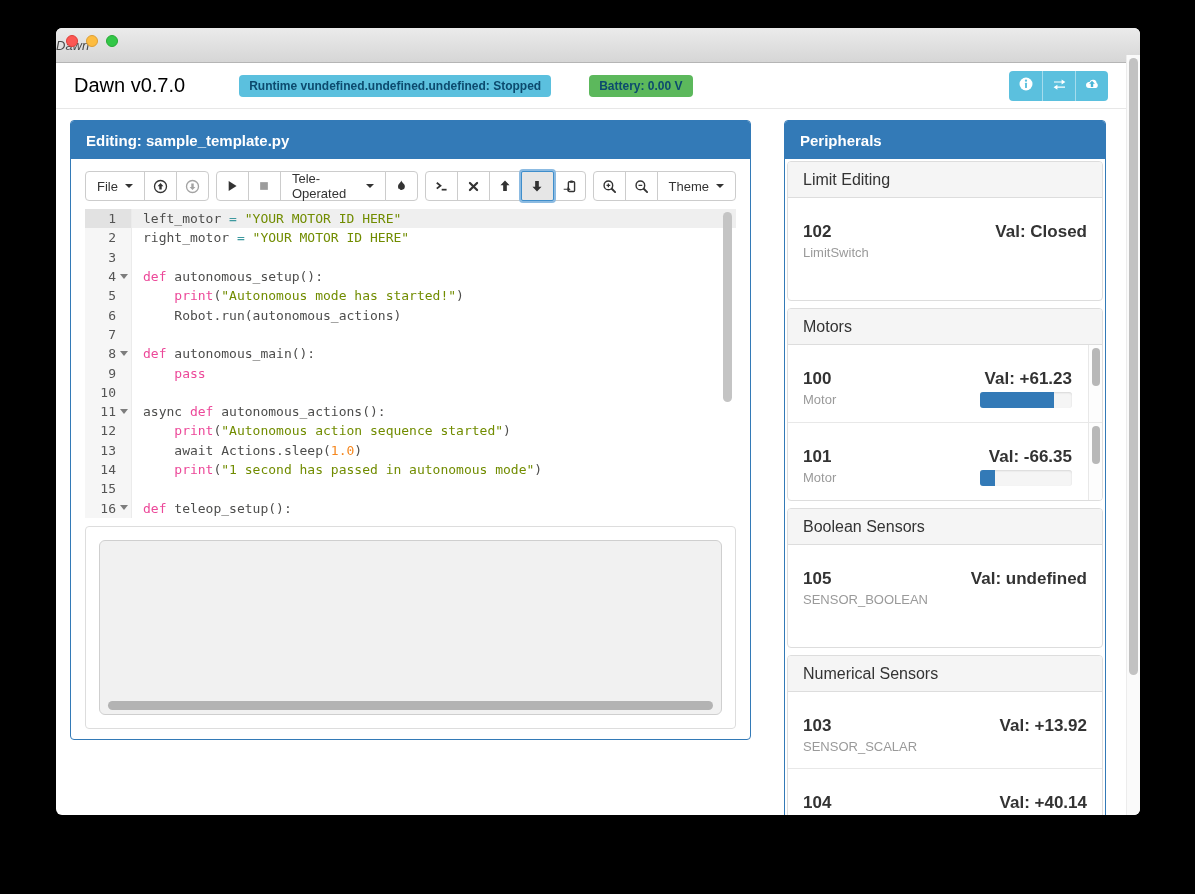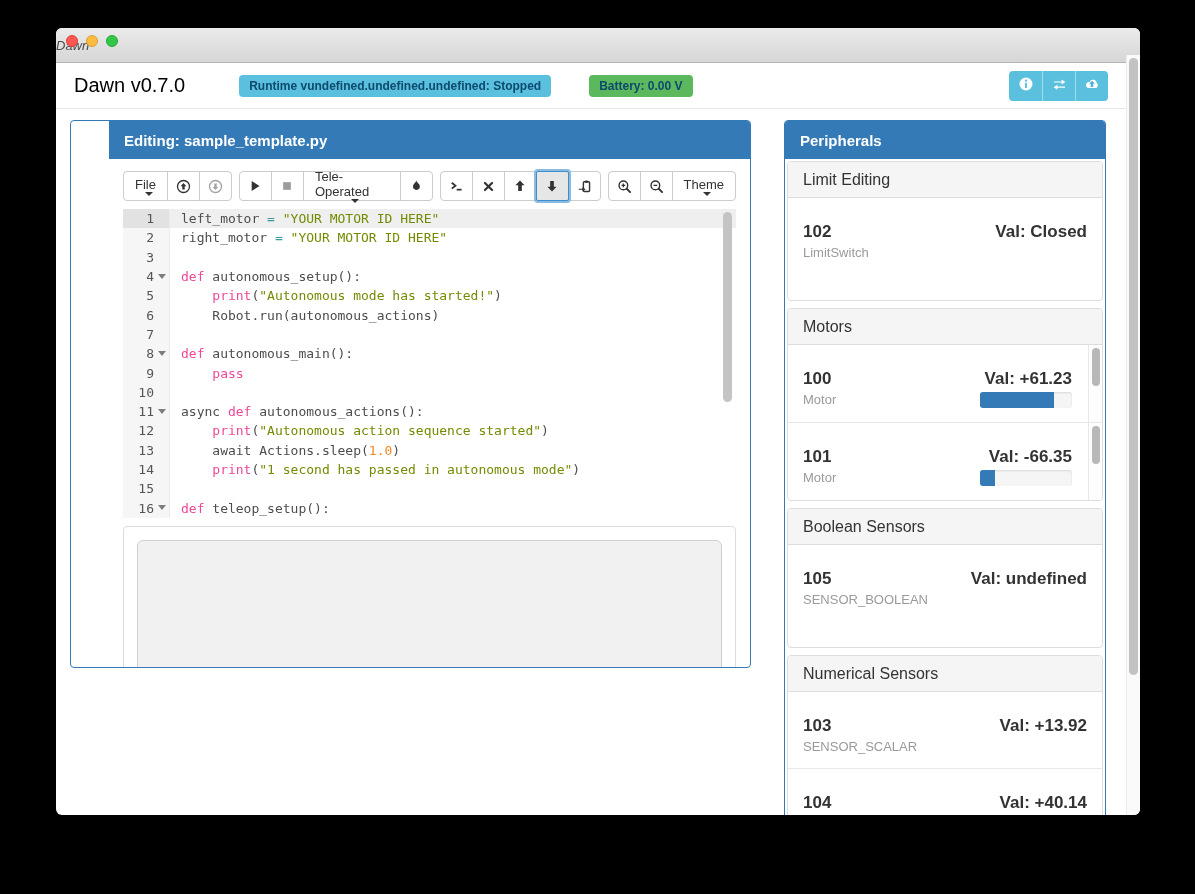--- a/index.html
+++ b/index.html
@@ -29,29 +29,29 @@
   .hbtn + .hbtn{border-left:1px solid rgba(255,255,255,.45);}
 
   
   .win-scroll{position:absolute;top:27px;right:0;bottom:0;width:14px;background:#fafafa;border-left:1px solid #ececec;}
   .win-scroll-thumb{position:absolute;top:3px;left:2px;width:9px;height:617px;background:#c2c2c2;border-radius:5px;}
 
   
   .content{position:relative;height:714px;}
   .panel{position:absolute;border:1px solid #337ab7;border-radius:4px;background:#fff;overflow:hidden;}
   .panel-heading{background:#337ab7;color:#fff;font-size:15px;font-weight:600;padding:0 15px;height:38px;display:flex;align-items:center;}
-  .editor-panel{left:14px;top:11px;width:681px;height:548px;padding-left:38px;}
+  .editor-panel{left:14px;top:11px;width:681px;height:620px;}
   .periph-panel{left:728px;top:11px;width:322px;height:780px;}
 
   
   .editor-body{padding:12px 14px;}
   .toolbar{display:flex;gap:7px;}
   .btn-group{display:flex;}
   .btn{height:30px;min-width:33px;background:#fff;border:1px solid #ccc;display:inline-flex;align-items:center;
-    justify-content:center;font-size:13px;color:#333;padding:0 8px;margin-left:-1px;cursor:pointer;flex-direction:column;}
+    justify-content:center;font-size:13px;color:#333;padding:0 8px;margin-left:-1px;cursor:pointer;}
   .btn:first-child{margin-left:0;border-radius:4px 0 0 4px;}
   .btn:last-child{border-radius:0 4px 4px 0;}
   .btn:only-child{border-radius:4px;}
   .btn.text-btn{padding:0 11px;}
   .btn.active{background:#e6e6e6;border-color:#3f8ecb;box-shadow:0 0 0 2px #8cbbe2;position:relative;z-index:2;border-radius:2px;}
   .caret{display:inline-block;width:0;height:0;border-top:4px solid #333;border-left:4px solid transparent;
     border-right:4px solid transparent;margin-left:7px;}
   .btn svg{display:block;}
 
   

